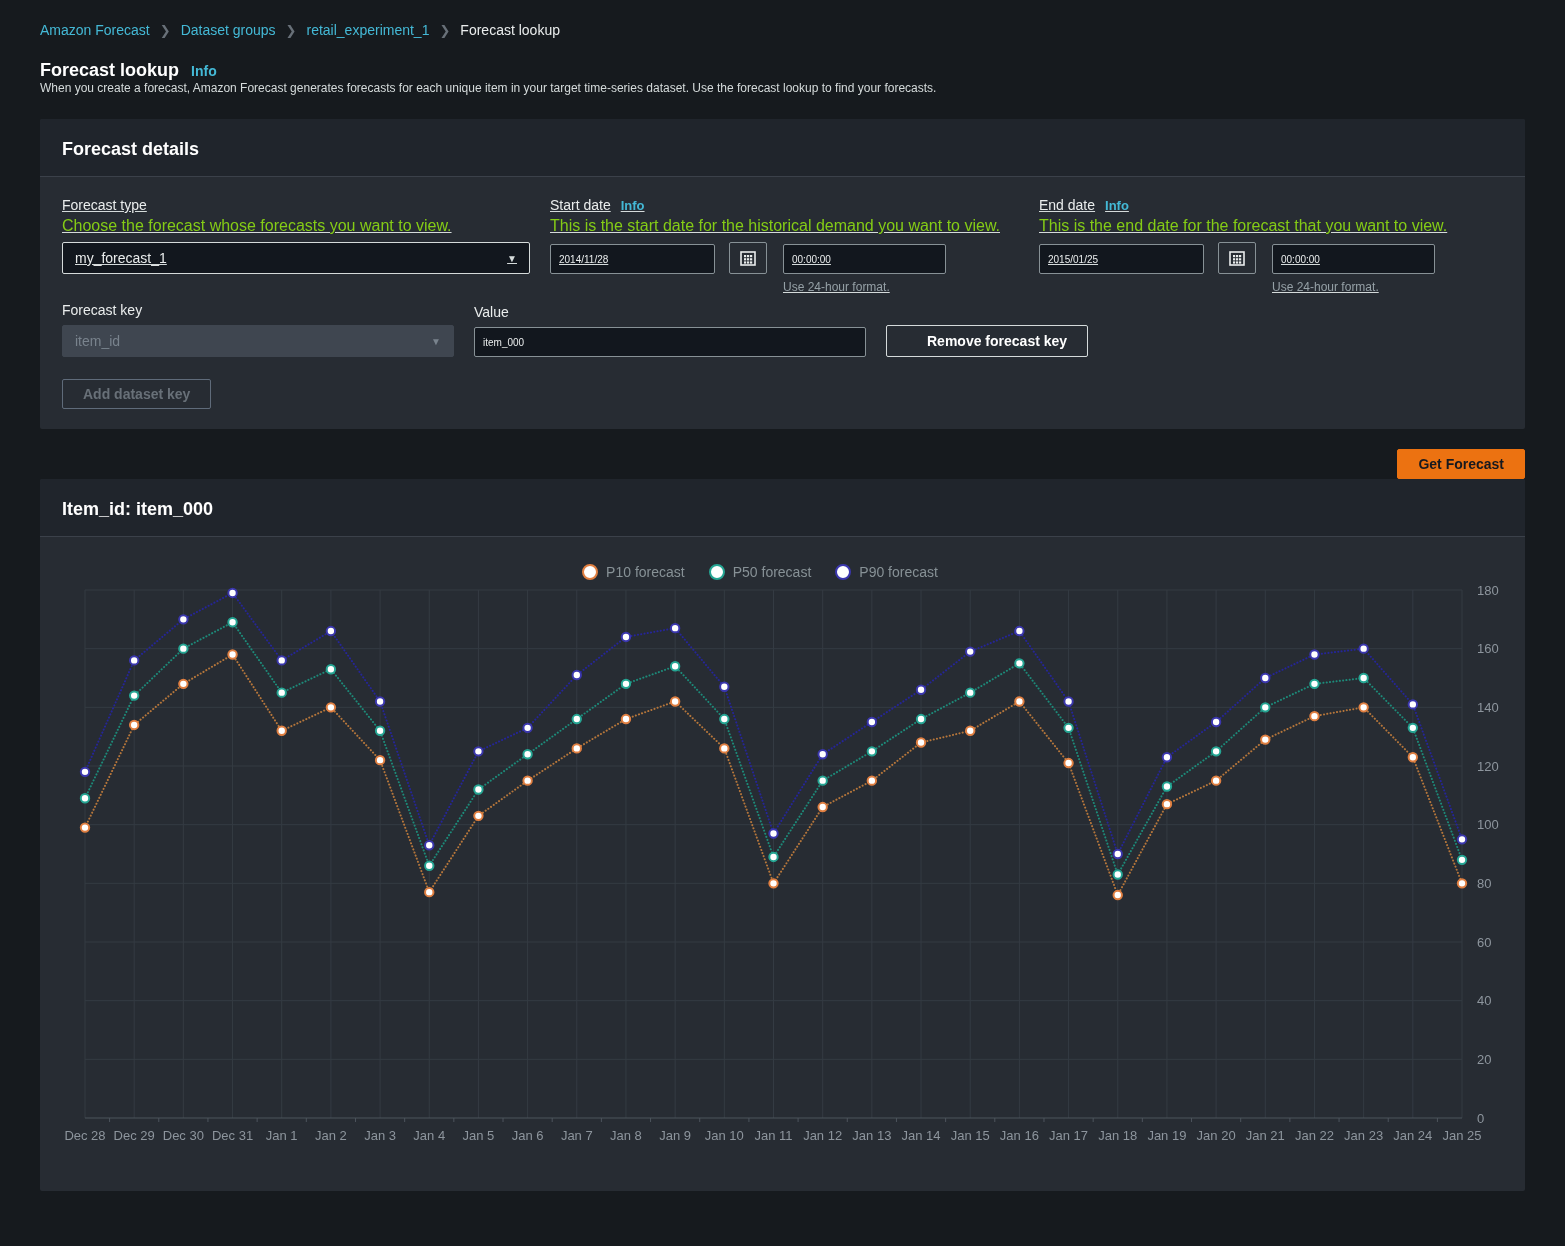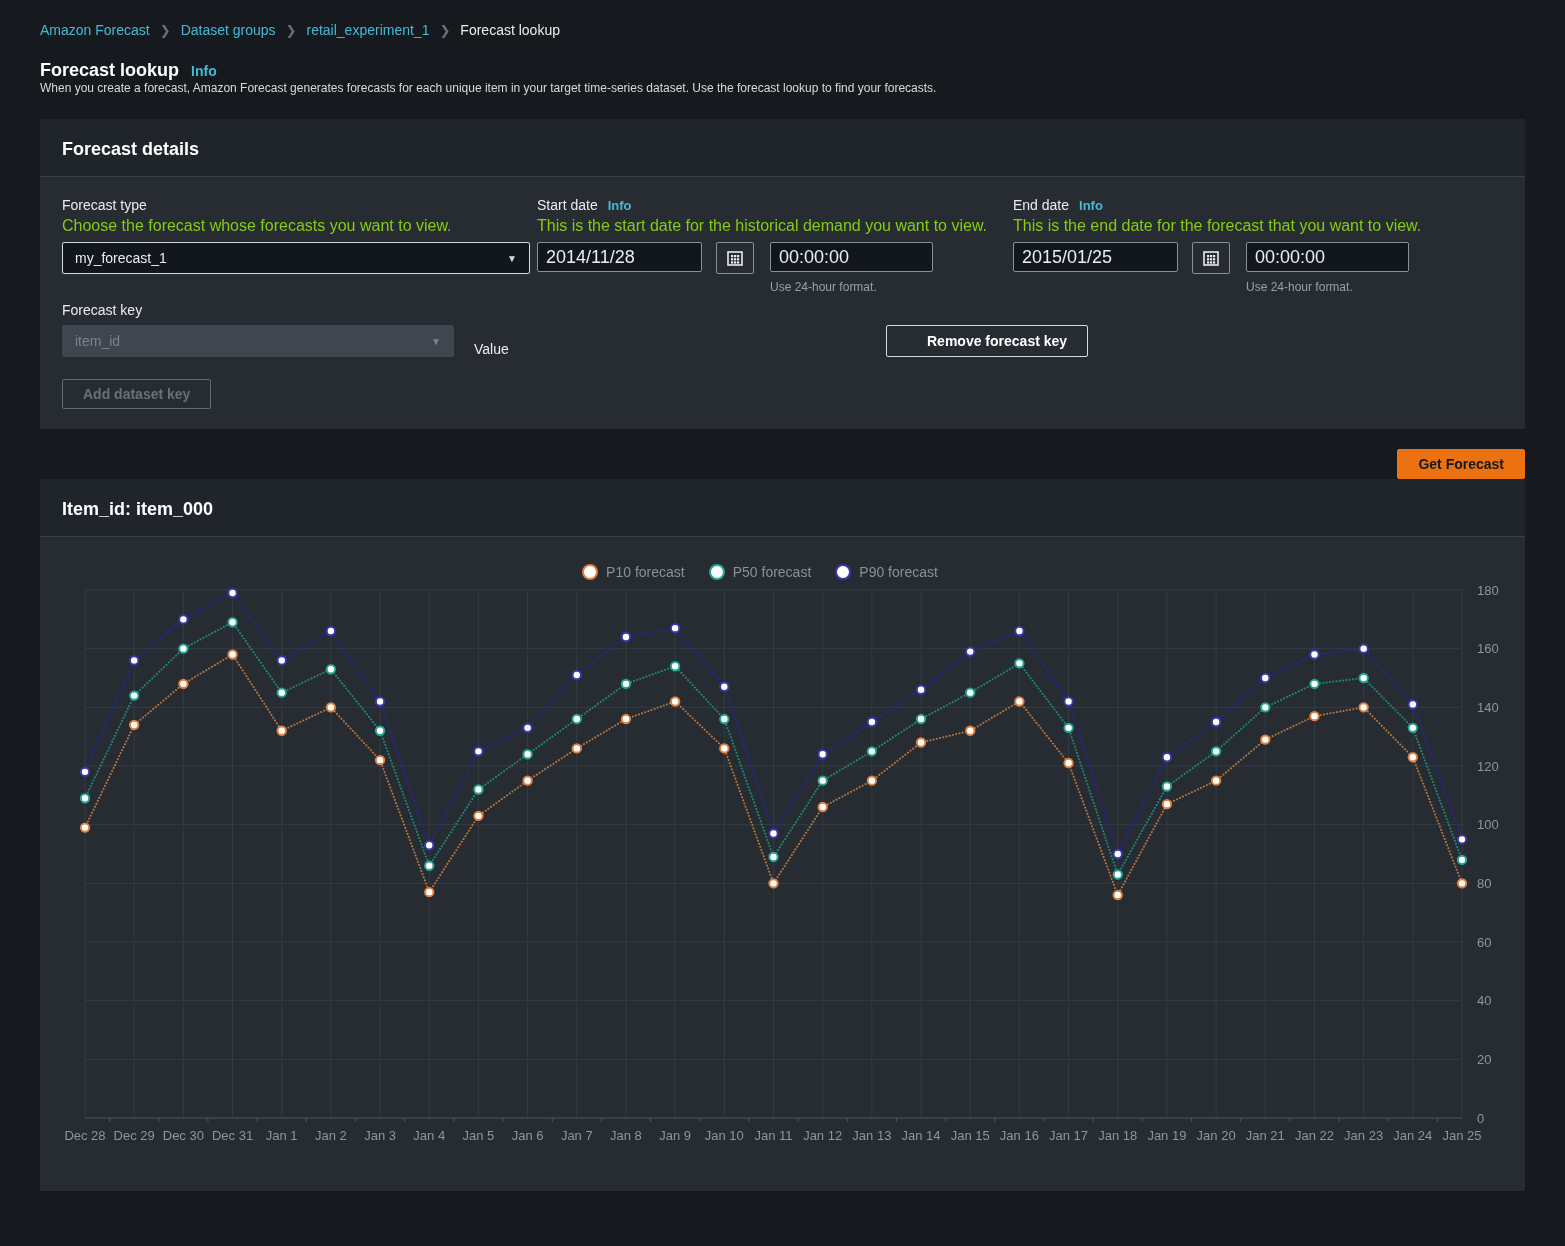--- a/index.html
+++ b/index.html
@@ -25,38 +25,38 @@
   .info-link.small { font-size: 13px; }
   .page-desc { font-size: 12px; color: #d5dbdb; }
 
   
   .panel { margin-top: 24px; background: #272c33; border-radius: 2px; }
   .panel-header { background: #20252c; border-bottom: 1px solid #3b414a; padding: 20px 22px 16px 22px; border-radius: 2px 2px 0 0; }
   .panel-header h2 { color: #ffffff; font-size: 18px; font-weight: 700; display: inline; }
   .panel-body { padding: 20px 22px 20px 22px; }
 
   
-  .form-grid { display: grid; grid-template-columns: 468px 469px 1fr; column-gap: 7px; }
+  .form-grid { display: grid; grid-template-columns: 468px 469px 1fr; column-gap: 20px; text-decoration: underline; }
   .field-label-row { display: flex; align-items: baseline; gap: 10px; }
   .field-label { color: #eaeded; font-size: 14px; }
   .field-desc { margin-top: 4px; font-size: 16px; color: #84cc16; }
-  .control-row { margin-top: 7px; display: flex; align-items: flex-start; }
+  .control-row { margin-top: 7px; display: flex; align-items: flex-end; }
 
   .select {
     width: 100%; height: 32px; background: #12171e; border: 1px solid #d5dbdb;
     border-radius: 2px; display: flex; align-items: center; justify-content: space-between;
     padding: 0 12px; color: #eaeded; cursor: pointer;
   }
   .select .caret { color: #d5dbdb; font-size: 10px; }
   .select.disabled { background: #3f4650; border-color: #3f4650; color: #79838d; cursor: default; }
   .select.disabled .caret { color: #79838d; }
 
   .text-input {
     height: 30px; background: #12171e; border: 1px solid #879196; border-radius: 2px;
-    color: #eaeded; font-size: 18px; padding: 0 8px; font-family: inherit;
+    color: #eaeded; font-size: 10px; padding: 0 8px; font-family: inherit;
   }
   .date-input { width: 165px; margin-right: 14px; }
   .time-input { width: 163px; }
   .cal-btn {
     width: 38px; height: 32px; background: transparent; border: 1px solid #879196;
     border-radius: 2px; margin-right: 16px; display: flex; align-items: center; justify-content: center;
     cursor: pointer;
   }
   .time-note { margin-top: 6px; margin-left: 233px; font-size: 12px; color: #95a0a6; }
 
@@ -189,20 +189,23 @@
           <span class="field-label">Forecast key</span>
           <div class="ctrl">
             <div class="select disabled">
               <span>item_id</span>
               <span class="caret">▼</span>
             </div>
           </div>
         </div>
         <div>
           <span class="field-label">Value</span>
+          <div class="ctrl">
+            <input class="text-input key-value-input" value="item_000" style="">
+          </div>
         </div>
         <div>
           <button class="btn btn-secondary">Remove forecast key</button>
         </div>
       </div>
 
       <button class="btn btn-disabled">Add dataset key</button>
     </div>
   </section>
 

